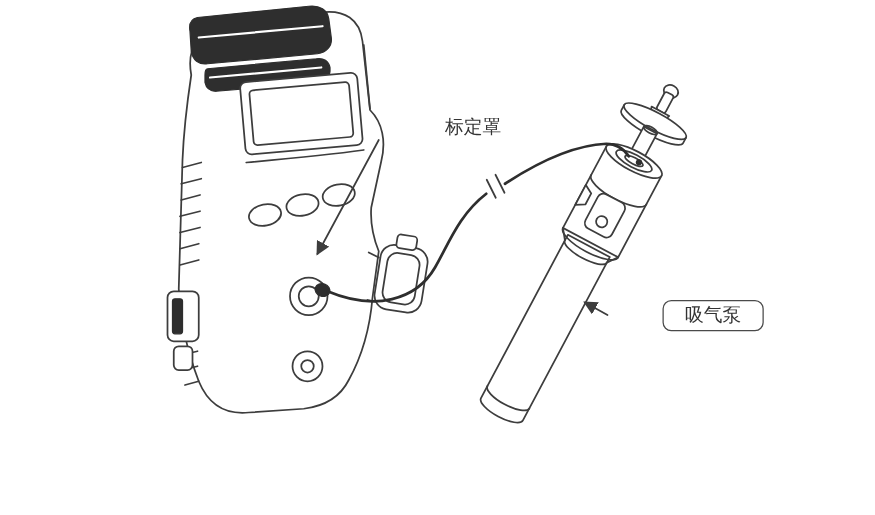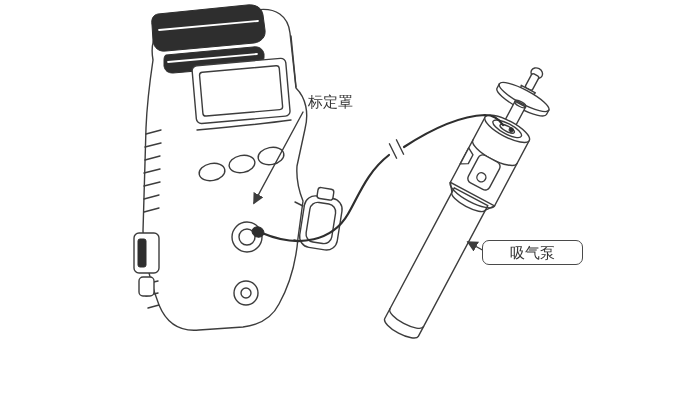--- a/index.html
+++ b/index.html
@@ -9,26 +9,26 @@
   }
   .diagram-svg { position:absolute; left:0; top:0; }
   
   .ln  { fill:none;    stroke:#3d3d3d; stroke-width:1.4; stroke-linecap:round; stroke-linejoin:round; }
   .fw  { fill:#ffffff; stroke:#3d3d3d; stroke-width:1.4; stroke-linejoin:round; }
   .dk  { fill:#2e2e2e; stroke:#2e2e2e; stroke-width:1;   stroke-linejoin:round; }
   .tube{ fill:none;    stroke:#2e2e2e; stroke-width:2.2; stroke-linecap:round; }
   .wdetail { fill:none; stroke:#ffffff; stroke-width:1.8; stroke-linecap:round; }
   
   .label {
-    position:absolute; font-size:15px; color:#333333; white-space:nowrap; line-height:1;
+    position:absolute; font-size:15px; color:#333333; white-space:nowrap; line-height:1;margin-left:48px;
   }
   .label-calibration { left:308px; top:94px; }
   .label-pump {
     left:482px; top:240px; border:1px solid #4a4a4a; border-radius:7px;
-    padding:4px 27px; background:#ffffff;
+    padding:4px 17px; background:#ffffff;
   }
   .caption {
     position:absolute; left:0; top:381px; width:100%; text-align:center;
     font-size:20px; letter-spacing:2px; color:#303030;
   }
 </style>
 </head>
 <body>
 
 <div class="container">

